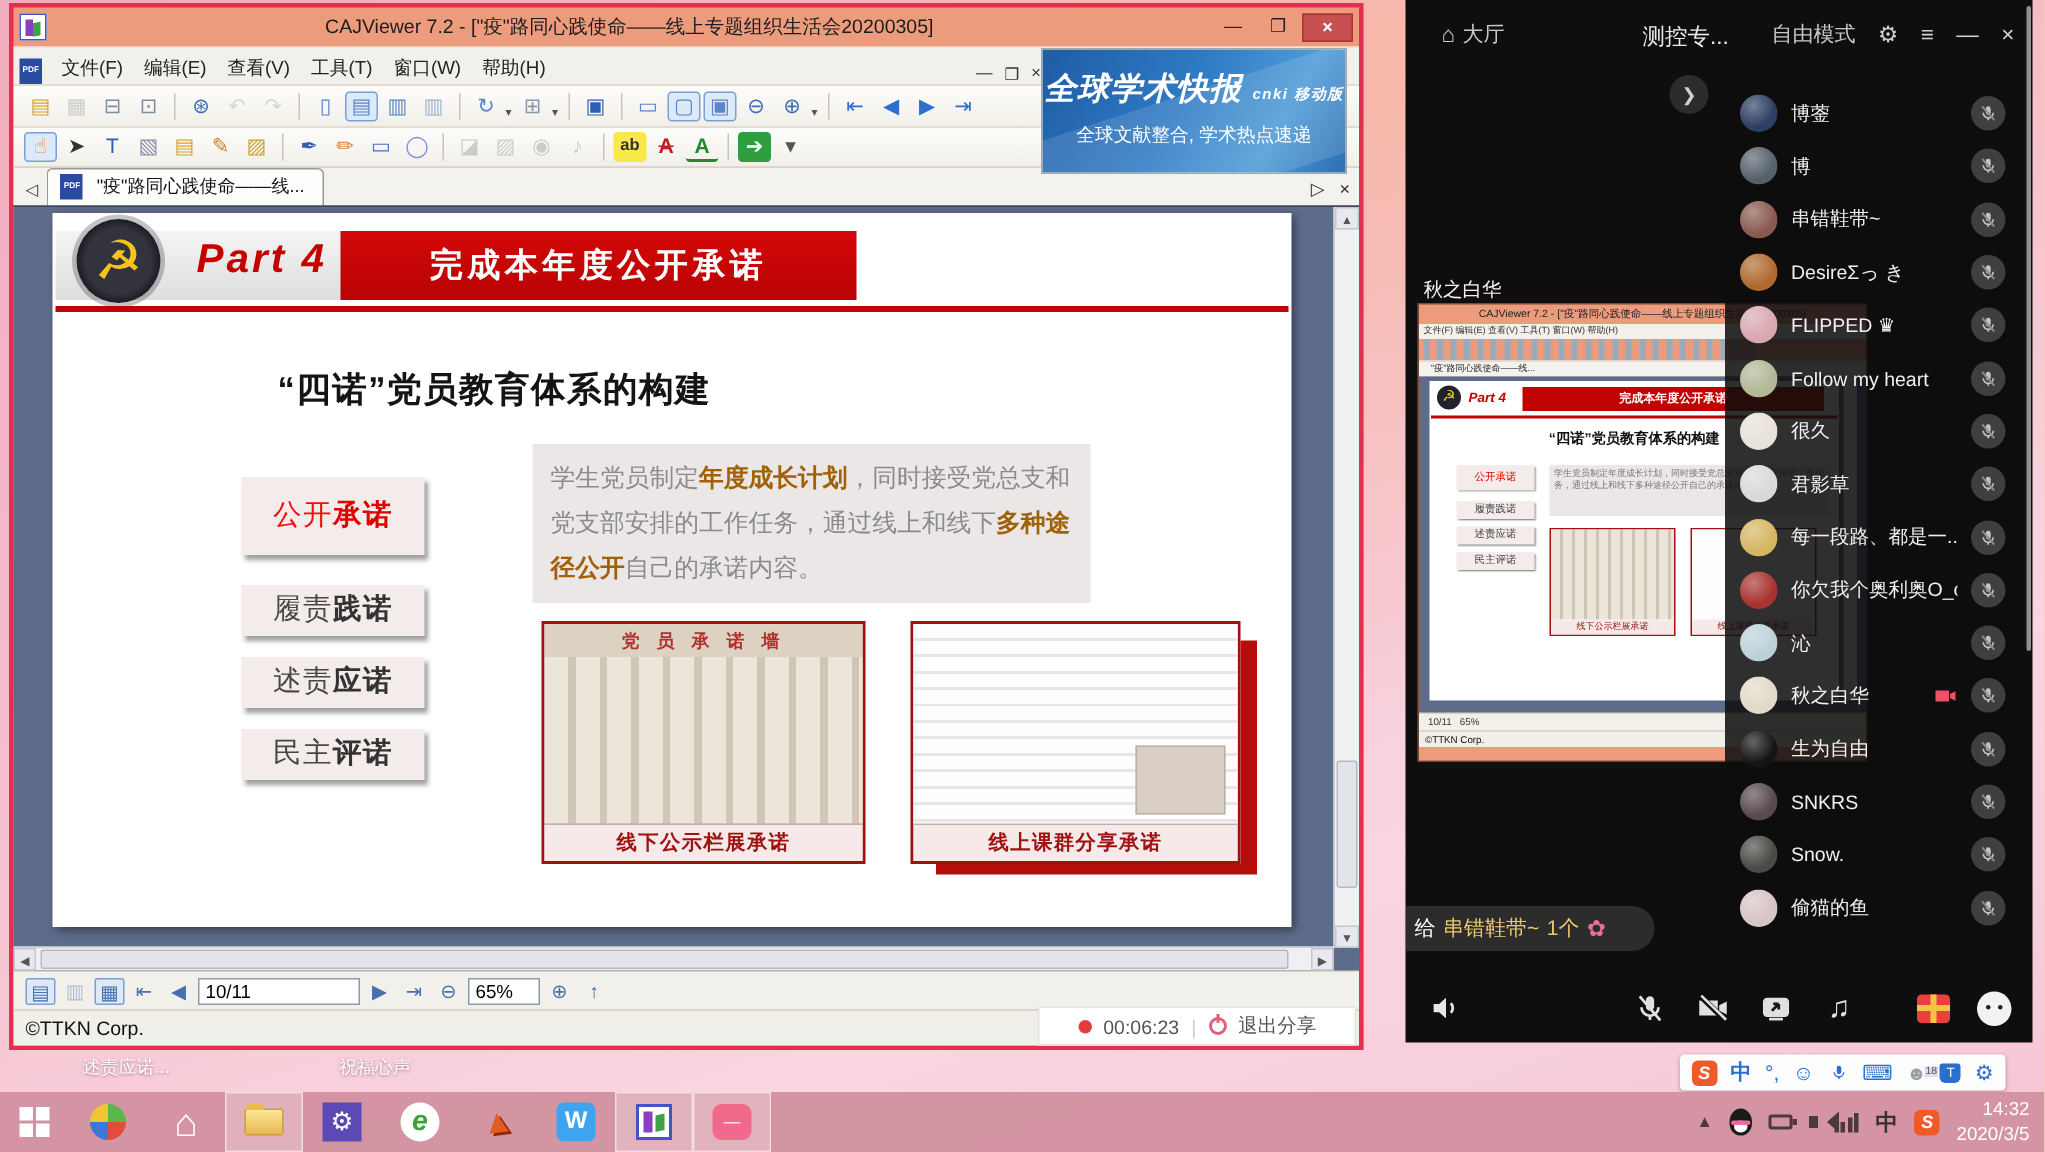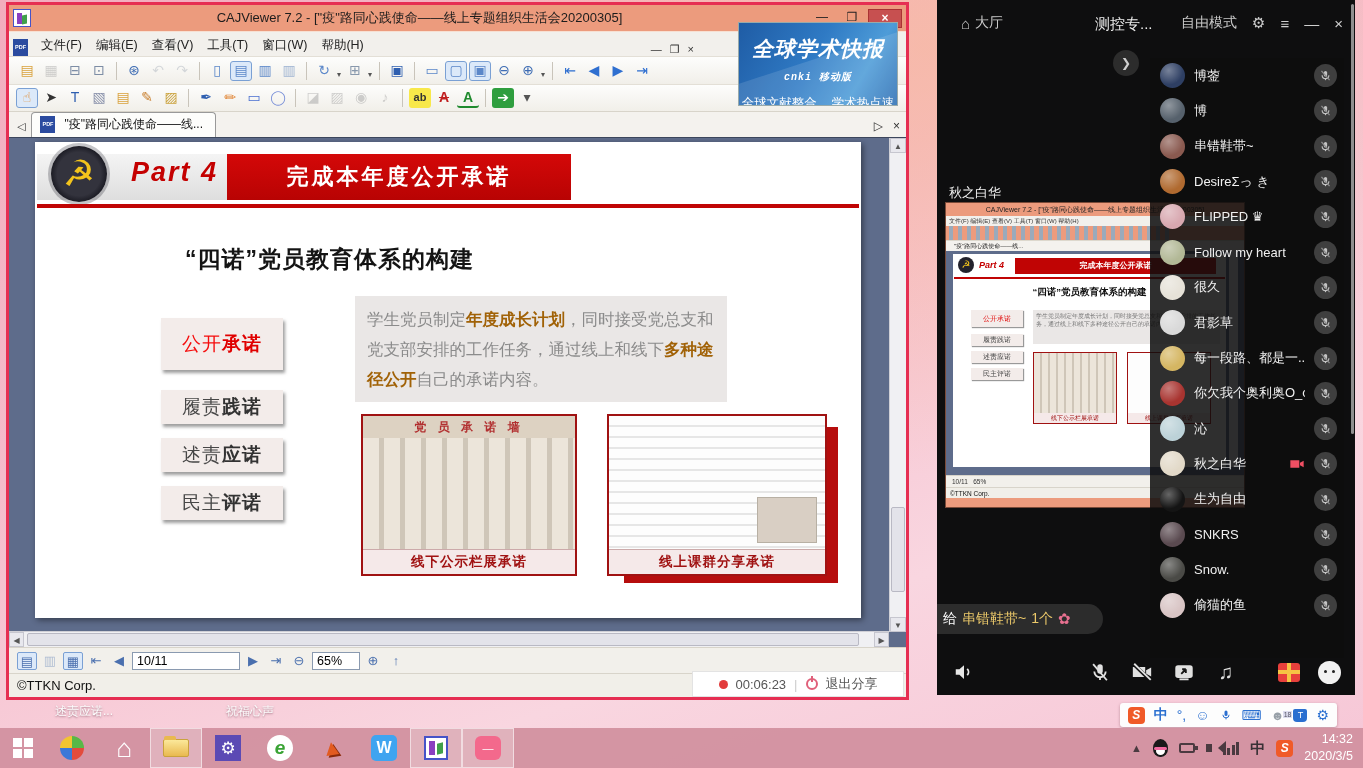--- a/index.html
+++ b/index.html
@@ -33,22 +33,22 @@
   .tchip.sel { background:#dce9f9; border:1px solid #7aa0d4; line-height:17px; }
   .tchip.dis { opacity:.45; }
   .tchip.hl  { background:#f8e84a; font-size:11px; font-weight:bold; }
   .tchip.strike { text-decoration:line-through; font-weight:bold; }
   .tchip.und { border-bottom:2px solid #1f8a2e; line-height:16px; height:19px; font-weight:bold; }
   .tchip.go  { background:#2e9e3e; border-radius:3px; font-weight:bold; }
   .tchip .dd { font-size:8px; color:#555; position:absolute; right:-6px; top:4px; }
   .tchip.dd-pad { margin-right:8px; }
   .tsep { width:1px; height:18px; background:#c9c4ba; margin:0 5px; flex:0 0 auto; }
   
-  .cnki { position:absolute; right:8px; top:17px; width:160px; height:84px; overflow:hidden;
-    background:linear-gradient(120deg,#1f5ca5 0%,#2f7ac4 45%,#4e9cd8 75%,#2d6fb4 100%); border:1px solid #9aa; color:#fff; text-align:center;font-family:Liberation Mono, monospace; }
+  .cnki { position:absolute; right:8px; top:27px; width:204px; height:84px; overflow:hidden;
+    background:linear-gradient(120deg,#1f5ca5 0%,#2f7ac4 45%,#4e9cd8 75%,#2d6fb4 100%); border:1px solid #9aa; color:#fff; text-align:center; }
   .cnki::before { content:""; position:absolute; left:-30px; top:30px; width:260px; height:70px; background:rgba(255,255,255,.12); transform:rotate(-18deg); }
   .cnki-l1 { margin-top:12px; font-size:21px; font-weight:bold; font-style:italic; letter-spacing:1px; position:relative; }
   .cnki-l1 small { font-size:10px; font-style:italic; }
   .cnki-l2 { font-size:12.5px; margin-top:9px; position:relative; }
   
   .cj-tabbar { height:26px; background:#f4f2ee; border-top:1px solid #d8d4ca; display:flex; align-items:flex-end; padding:0 6px; }
   .tab-arrow { font-size:11px; color:#333; padding:0 6px 4px 2px; }
   .cj-tab { display:flex; align-items:center; gap:5px; background:#fdfdfb; border:1px solid #999; border-bottom:none; border-radius:4px 4px 0 0; padding:3px 12px 4px 8px; font-size:12px; color:#111; }
   .tab-right { margin-left:auto; display:flex; gap:10px; font-size:12px; color:#333; padding-bottom:4px; }
   

